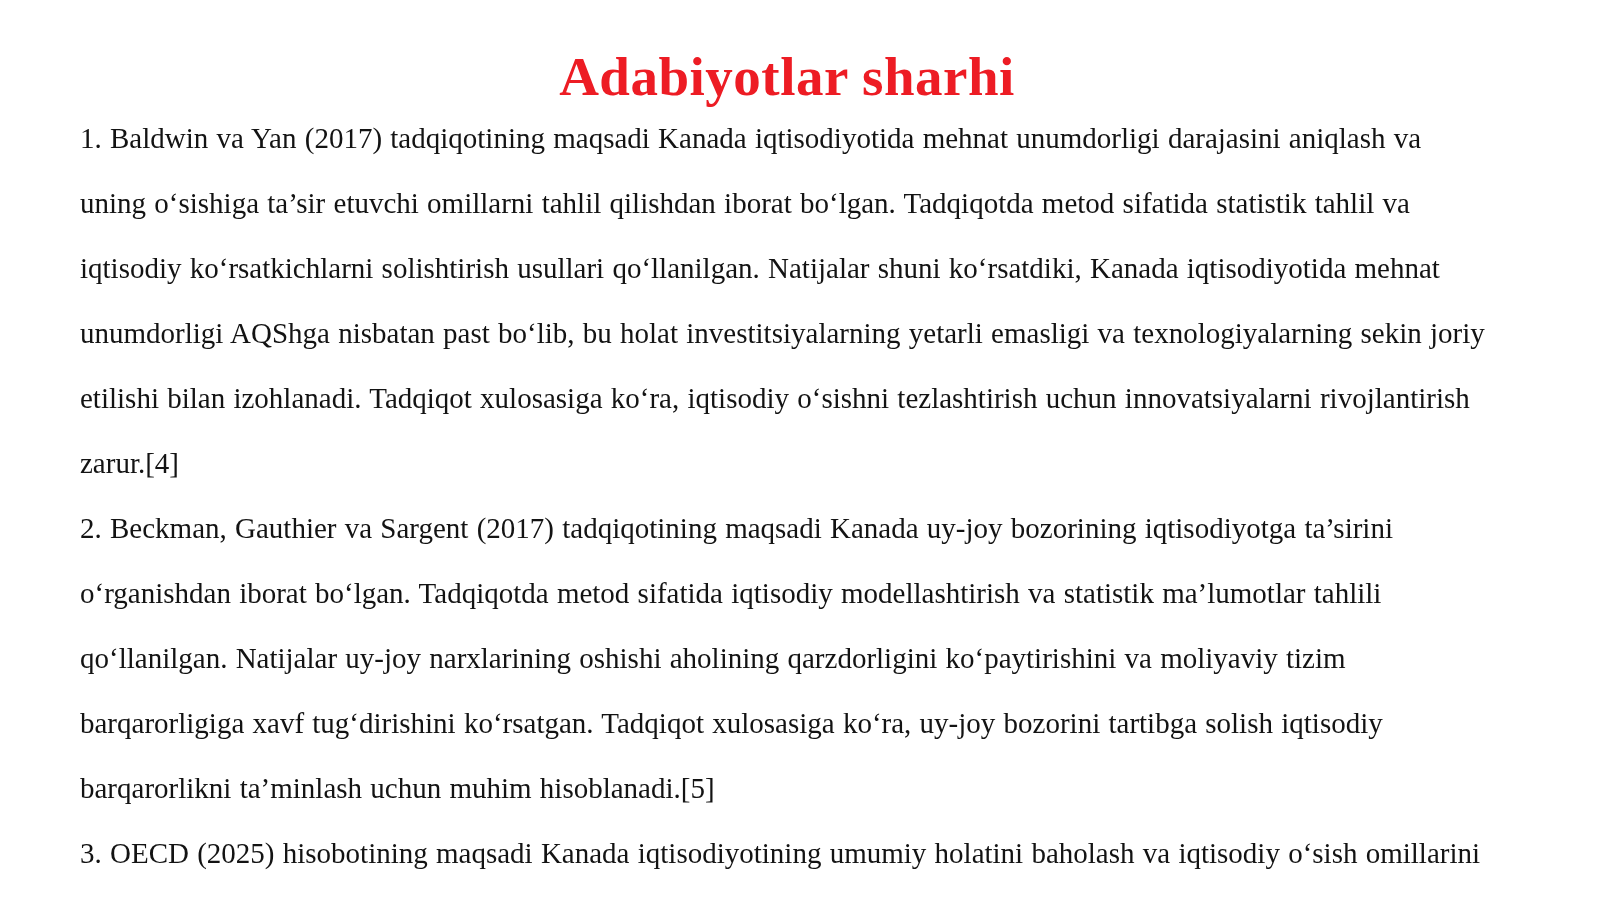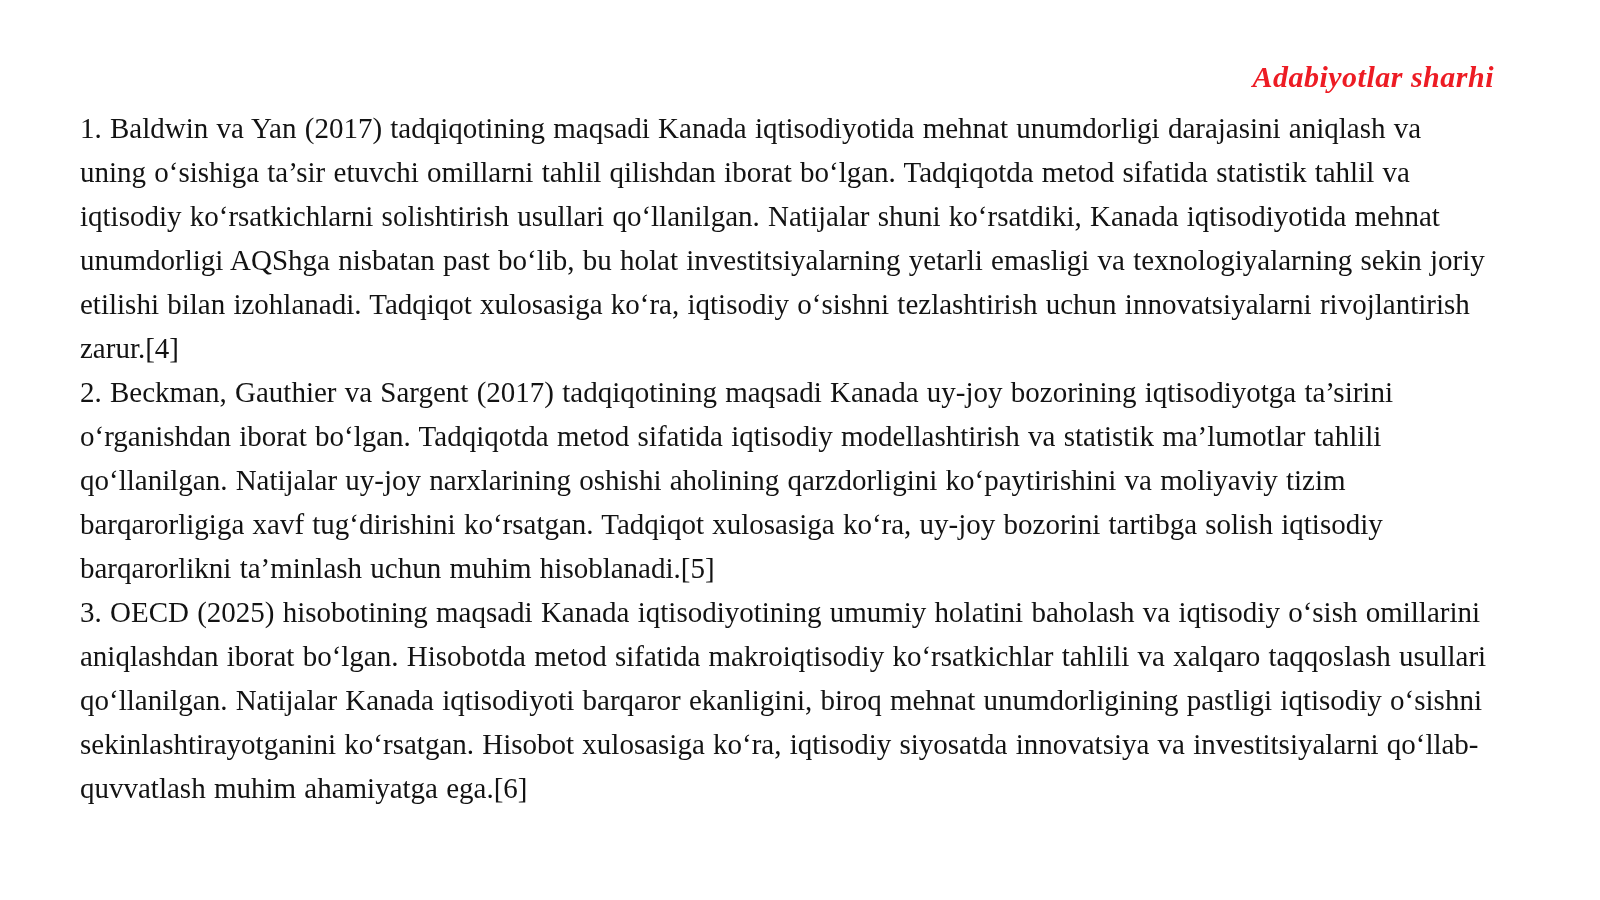--- a/index.html
+++ b/index.html
@@ -17,33 +17,32 @@
     color: #131313;
     box-sizing: border-box;
   }
   .content {
     position: absolute;
     left: 80px;
     top: 52px;
     width: 1414px;
   }
   .page-title {
-    text-align: right;
-    font-size: 30px;
+    text-align: center;
+    font-size: 55px;
     line-height: 50px;
     font-weight: bold;
-    font-style: italic;
     color: #ed1c24;
     margin: 0 0 4px 0;
     letter-spacing: 0.5px;
   }
   .body-text p {
     margin: 0;
     font-size: 29px;
-    line-height: 44px;
+    line-height: 65px;
     text-align: left;
     word-spacing: 1px;
   }
 </style>
 </head>
 <body>
 
 <div class="page">
   <div class="content">
     <h1 class="page-title" style="color: rgb(237, 28, 36);">Adabiyotlar sharhi</h1>

